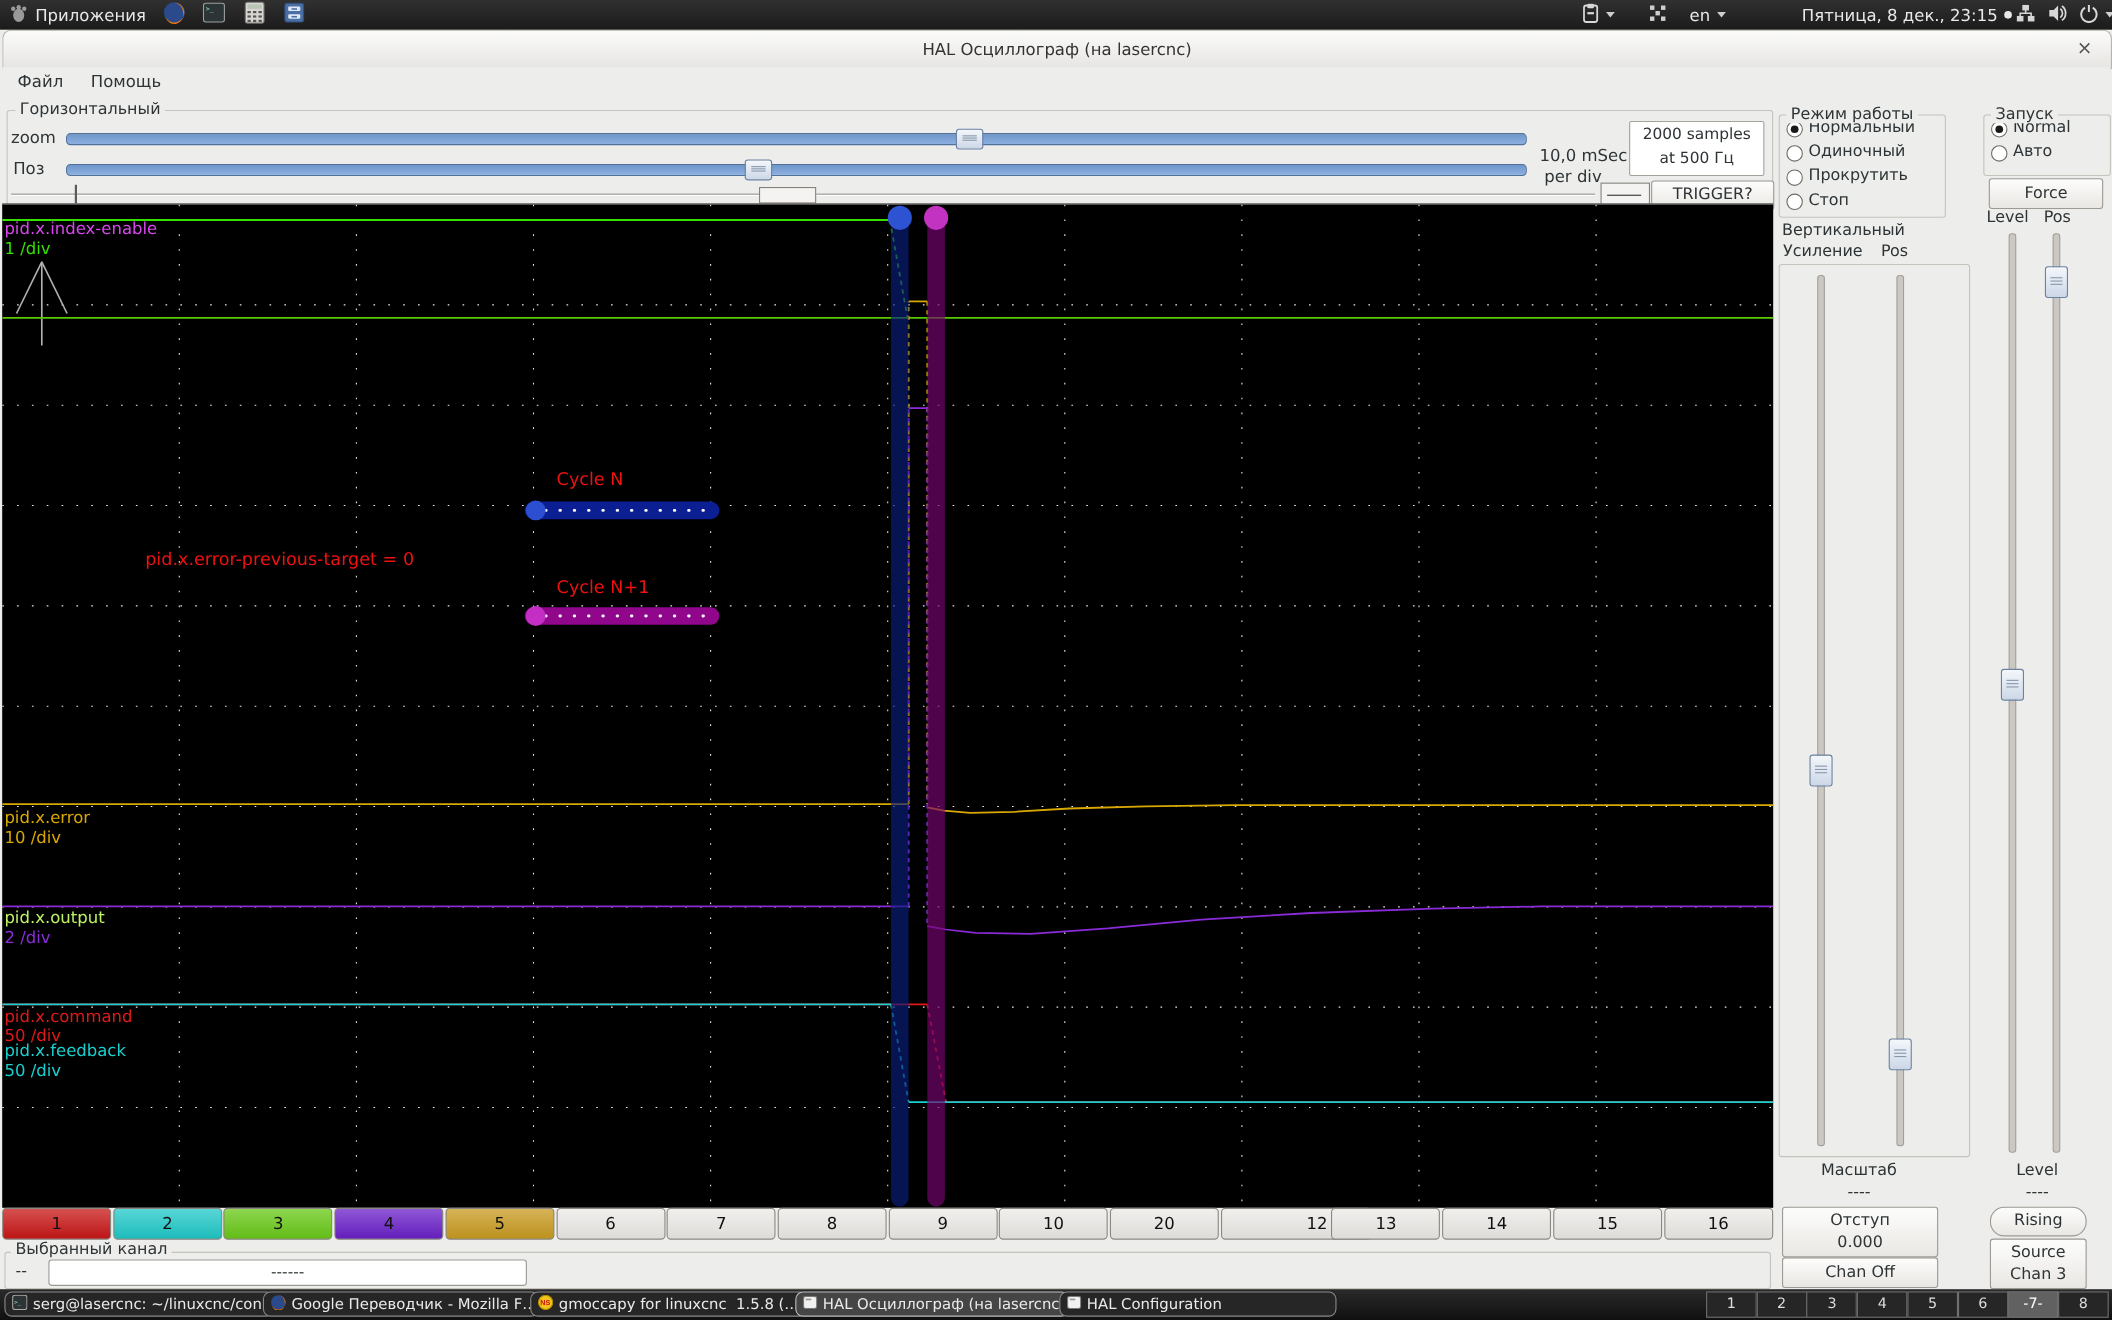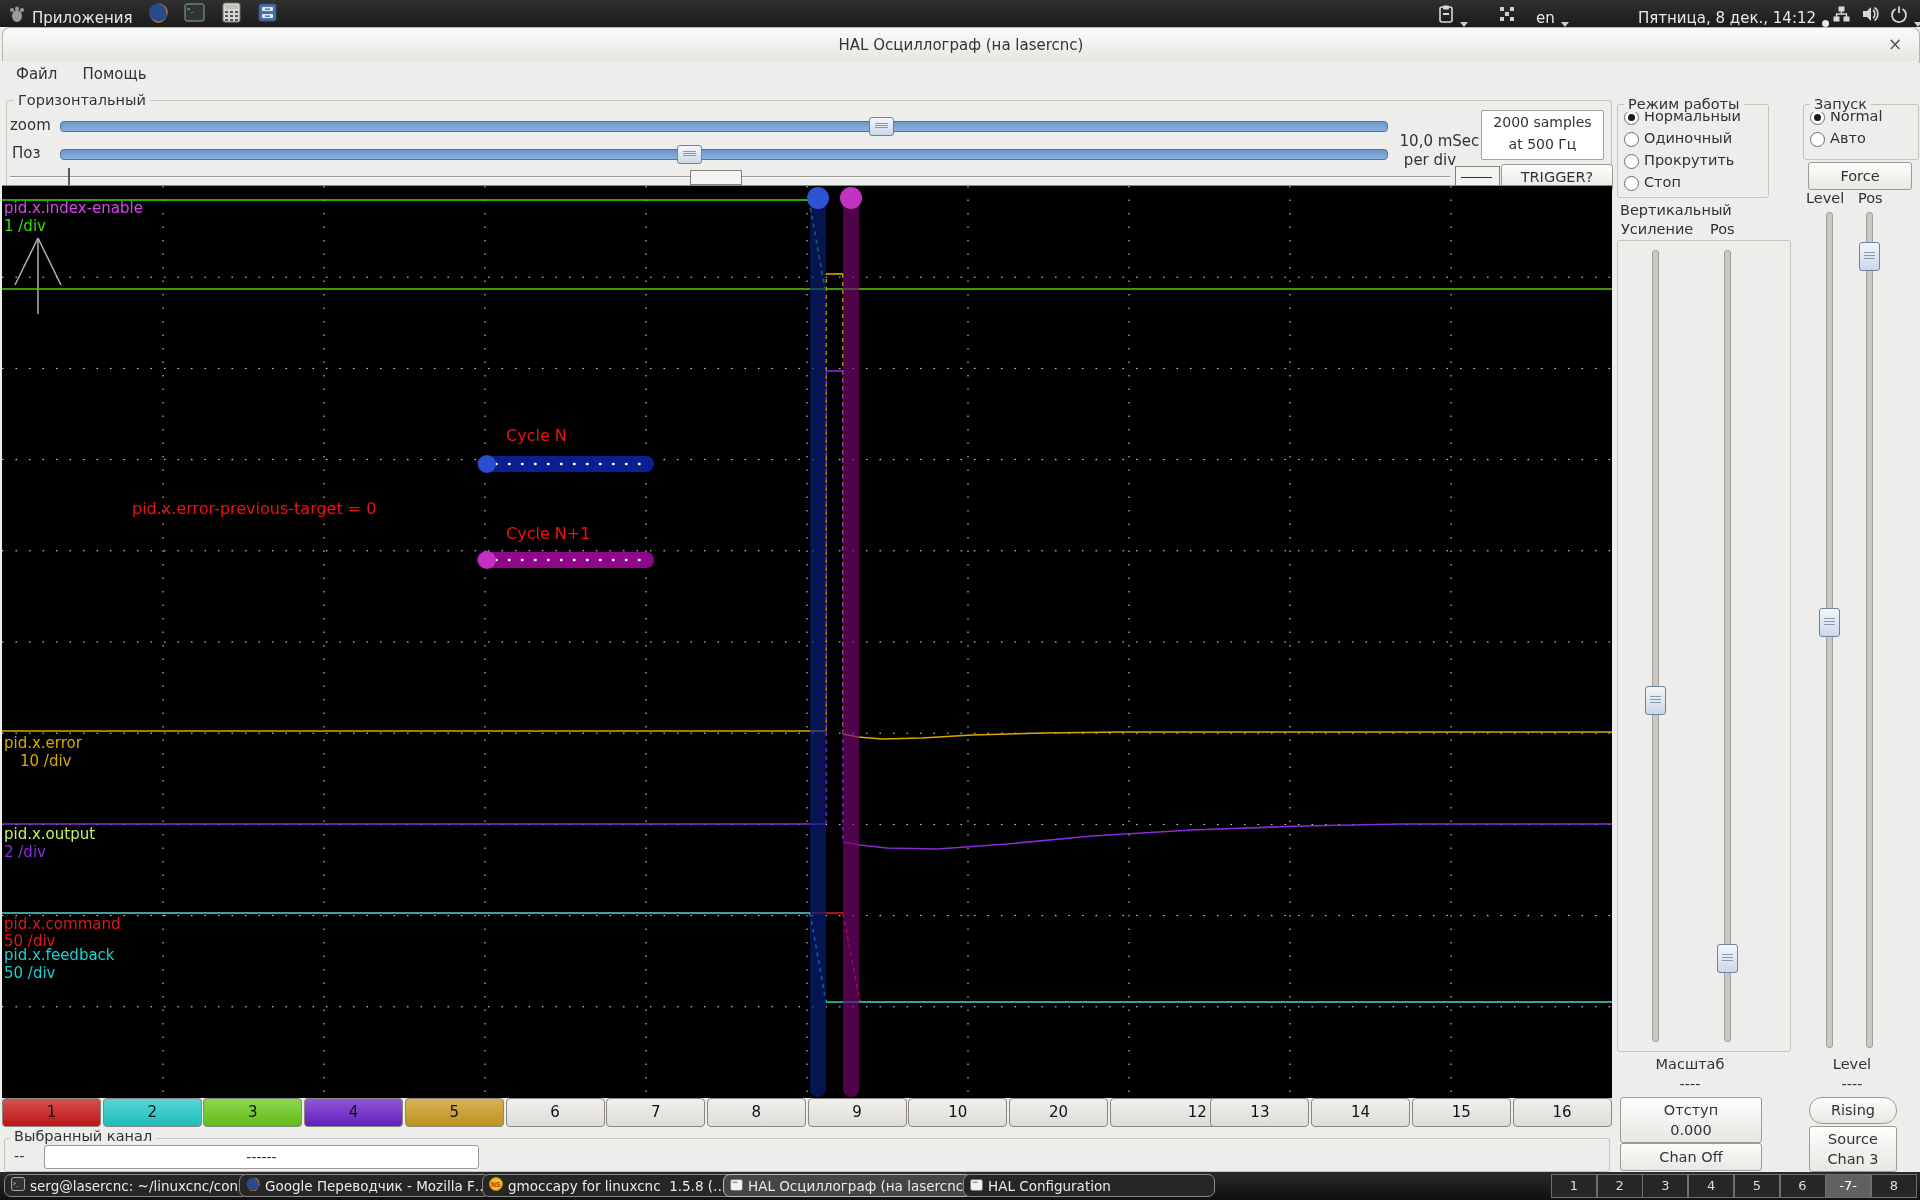--- a/index.html
+++ b/index.html
@@ -1,21 +1,21 @@
 <!DOCTYPE html>
 <html><head>
 <meta charset="utf-8">
 <style>
   html,body{margin:0;padding:0;width:1920px;height:1200px;overflow:hidden;
     font-family:"DejaVu Sans","Liberation Sans",sans-serif;background:#ededeb;}
   .abs{position:absolute;}
   .txt{white-space:pre;color:#2e3436;}
   
   #toppanel{left:0;top:0;width:1920px;height:27px;background:linear-gradient(#303030,#1b1b1b);color:#e8e8e8;}
-  .panel-item{height:27px;display:flex;align-items:flex-end;color:#e8e8e8;font-size:15px;gap:6px;}
+  .panel-item{height:27px;display:flex;align-items:center;color:#e8e8e8;font-size:15px;gap:6px;}
   .chev{width:0;height:0;border-left:4px solid transparent;border-right:4px solid transparent;border-top:5px solid #cfcfcf;display:inline-block;}
   
   #titlebar{left:2px;top:27px;width:1916px;height:34px;background:linear-gradient(#fbfbfa,#e7e5e2);
     border:1px solid #b7b4ae;border-bottom:1px solid #c9c6c0;border-radius:8px 8px 0 0;}
   #titlebar .t{width:100%;text-align:center;line-height:34px;font-size:15px;color:#333;}
   #closebtn{right:12px;top:4px;width:24px;height:24px;text-align:center;line-height:24px;font-size:17px;color:#555;}
   #menubar{left:2px;top:61px;width:1916px;height:28px;background:#ededeb;}
   .menuitem{display:inline-block;padding:4px 10px;font-size:15px;color:#2e3436;}
   
   .frame{border:1px solid #c6c3bd;border-radius:3px;}
@@ -139,21 +139,21 @@
           <rect x="2" y="12" width="4" height="4"></rect>
           <rect x="12" y="12" width="4" height="4"></rect>
         </svg>
     </span>
   </div>
   <div class="abs panel-item" style="left:1536px;">
     <span>en</span>
     <span class="chev"></span>
   </div>
   <div class="abs panel-item" style="left:1638px;">
-    <span>Пятница,  8 дек., 14:12</span>
+    <span>Пятница,  8 дек., 23:15</span>
     <span style="width:7px;height:7px;border-radius:50%;background:#e8e8e8;display:inline-block;"></span>
   </div>
   <div class="abs panel-item" style="left:1832px;">
     <span class="mini-ico">
       <svg width="18" height="18" viewBox="0 0 18 18" stroke="#d8d8d8" fill="#d8d8d8">
           <rect x="7" y="2" width="5" height="4"></rect>
           <rect x="2" y="12" width="5" height="4"></rect>
           <rect x="12" y="12" width="5" height="4"></rect>
           <path d="M9.5,6 V9 M4.5,12 V9 H14.5 V12" fill="none" stroke-width="1.4"></path>
         </svg>
@@ -333,21 +333,21 @@
     <line x1="494" y1="374" x2="646" y2="374" stroke="#fff" stroke-width="2.6" stroke-linecap="round" stroke-dasharray="0.5 12.5"></line>
     <circle cx="485" cy="374" r="9" fill="#c42ec4"></circle>
   </svg>
   <div class="abs annot" style="left:504px;top:240px;">Cycle N</div>
   <div class="abs annot" style="left:130px;top:313px;">pid.x.error-previous-target = 0</div>
   <div class="abs annot" style="left:504px;top:338px;">Cycle N+1</div>
   <div id="scope-labels">
       <div class="abs chlabel" style="left: 2px; top: 14px; color: #d946ef;">pid.x.index-enable</div>
       <div class="abs chlabel" style="left: 2px; top: 32px; color: rgb(53, 224, 0);">1 /div</div>
       <div class="abs chlabel" style="left: 2px; top: 549px; color: rgb(217, 168, 0);">pid.x.error</div>
-      <div class="abs chlabel" style="left: 2px; top: 567px; color: rgb(217, 168, 0); margin-left: 16px;">10 /div</div>
+      <div class="abs chlabel" style="left: 2px; top: 567px; color: rgb(217, 168, 0);">10 /div</div>
       <div class="abs chlabel" style="left: 2px; top: 640px; color: #bef264;">pid.x.output</div>
       <div class="abs chlabel" style="left: 2px; top: 658px; color: rgb(138, 43, 216);">2 /div</div>
       <div class="abs chlabel" style="left: 2px; top: 730px; color: rgb(224, 24, 24);">pid.x.command</div>
       <div class="abs chlabel" style="left: 2px; top: 747px; color: rgb(224, 24, 24);">50 /div</div>
       <div class="abs chlabel" style="left: 2px; top: 761px; color: rgb(24, 208, 208);">pid.x.feedback</div>
       <div class="abs chlabel" style="left: 2px; top: 779px; color: rgb(24, 208, 208);">50 /div</div>
     </div>
 </div>
 
 <div id="chanbuttons">

